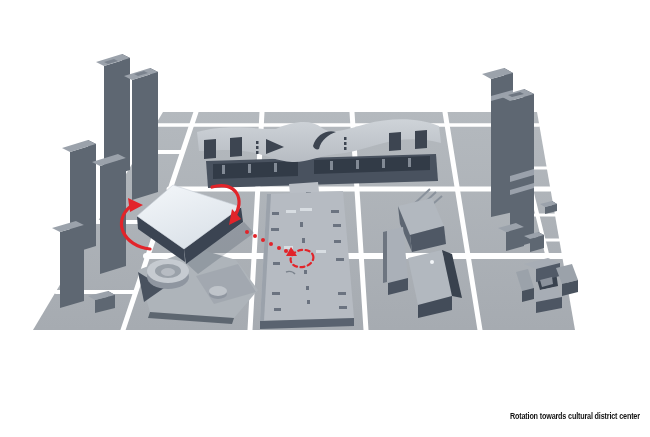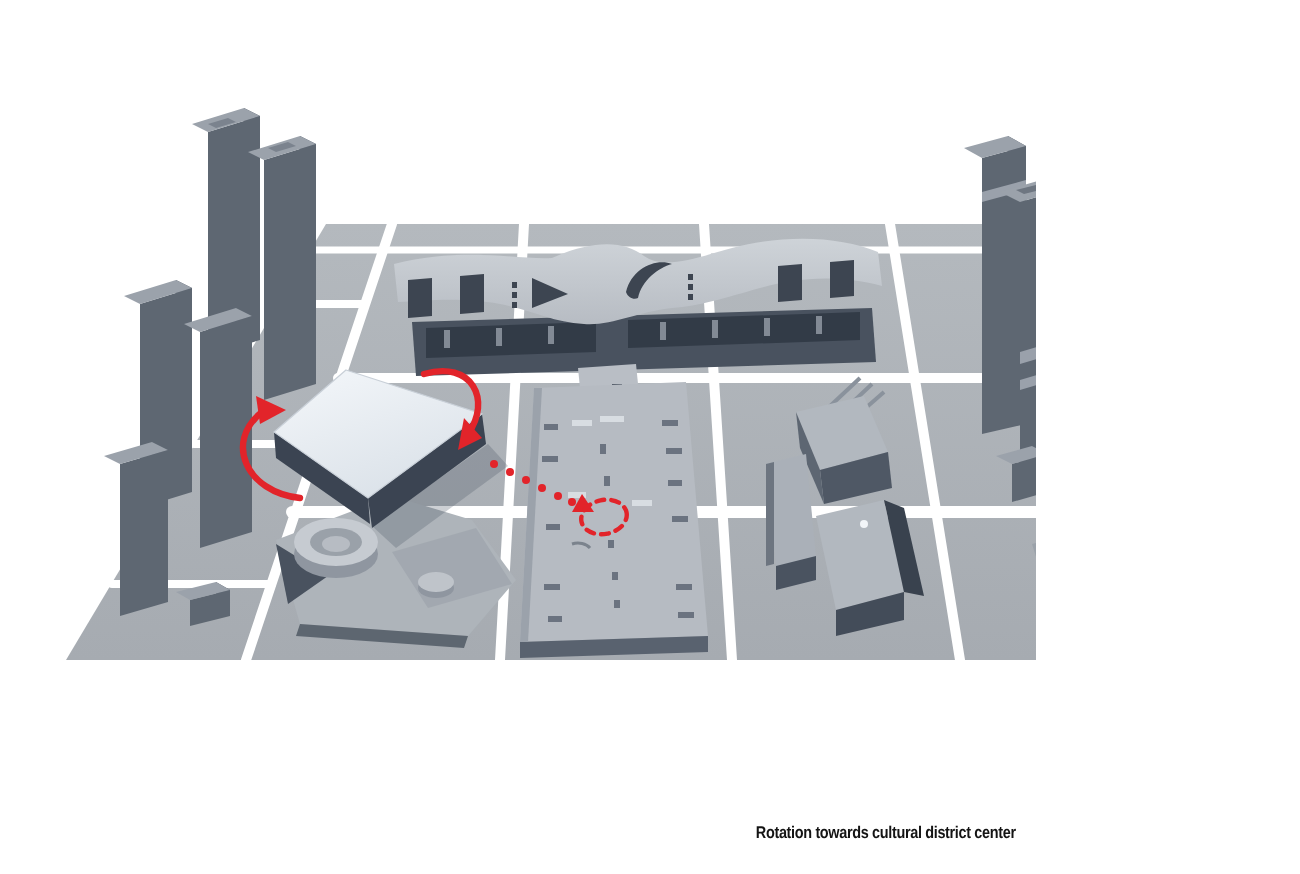--- a/index.html
+++ b/index.html
@@ -1,16 +1,16 @@
 <!DOCTYPE html>
 <html><head>
 <meta charset="utf-8">
 <style>
   html,body{margin:0;padding:0;background:#fff;}
-  #stage{position:relative;width:518px;height:437px;background:var(--background,#fff);overflow:hidden;
+  #stage{position:relative;width:650px;height:437px;background:var(--background,#fff);overflow:hidden;
          font-family:"Liberation Sans",sans-serif;}
   #stage svg{position:absolute;left:0;top:0;}
   .road{stroke:var(--road,#fff);stroke-linecap:round;fill:none;}
   .twF{fill:var(--tower-face,#5e6772);} .twS{fill:var(--side-dark,#414a57);} .twR{fill:var(--tower-roof,#9aa1aa);}
   .roofL{fill:var(--roof-light,#b2b8bf);}
   .open{fill:var(--opening-dark,#3d4551);}
   .redst{stroke:var(--accent,#e2242a);fill:none;stroke-linecap:round;}
   .redf{fill:var(--accent,#e2242a);}
   #caption{position:absolute;right:10px;top:411px;color:var(--caption-text,#141414);
            font-size:8.5px;font-weight:700;letter-spacing:-0.2px;white-space:nowrap;

